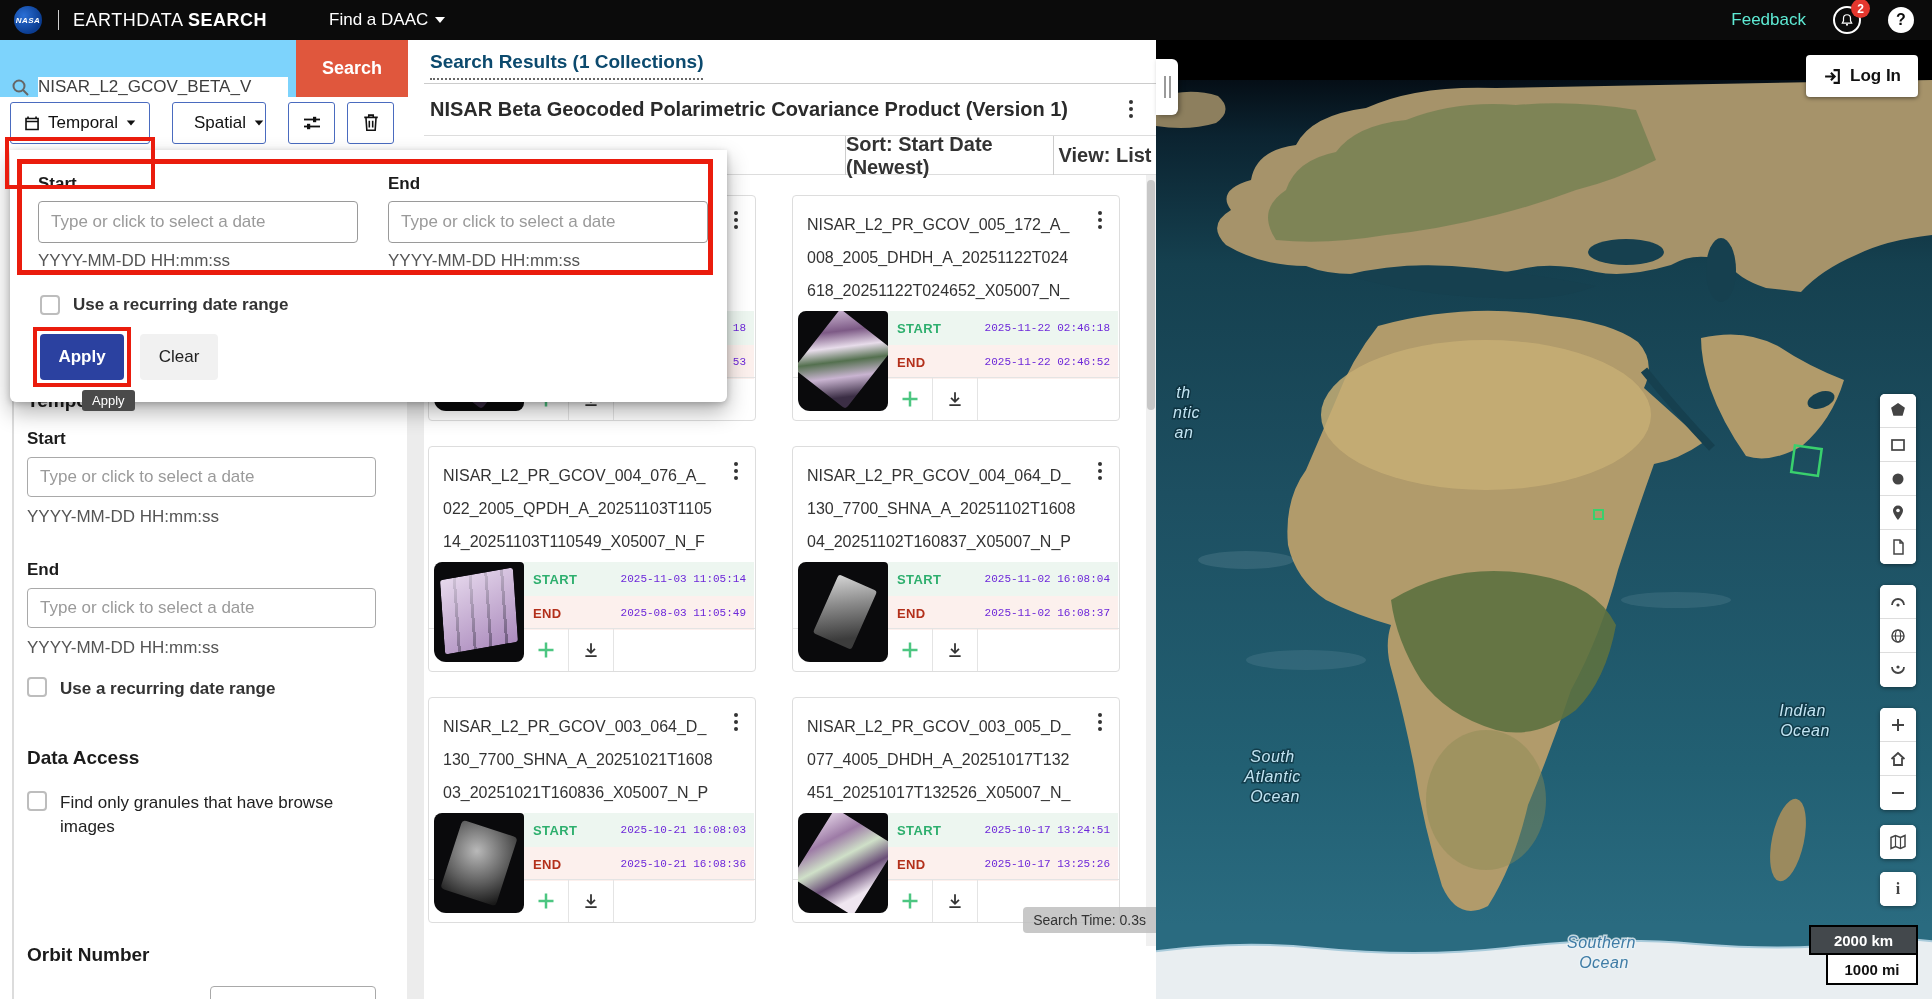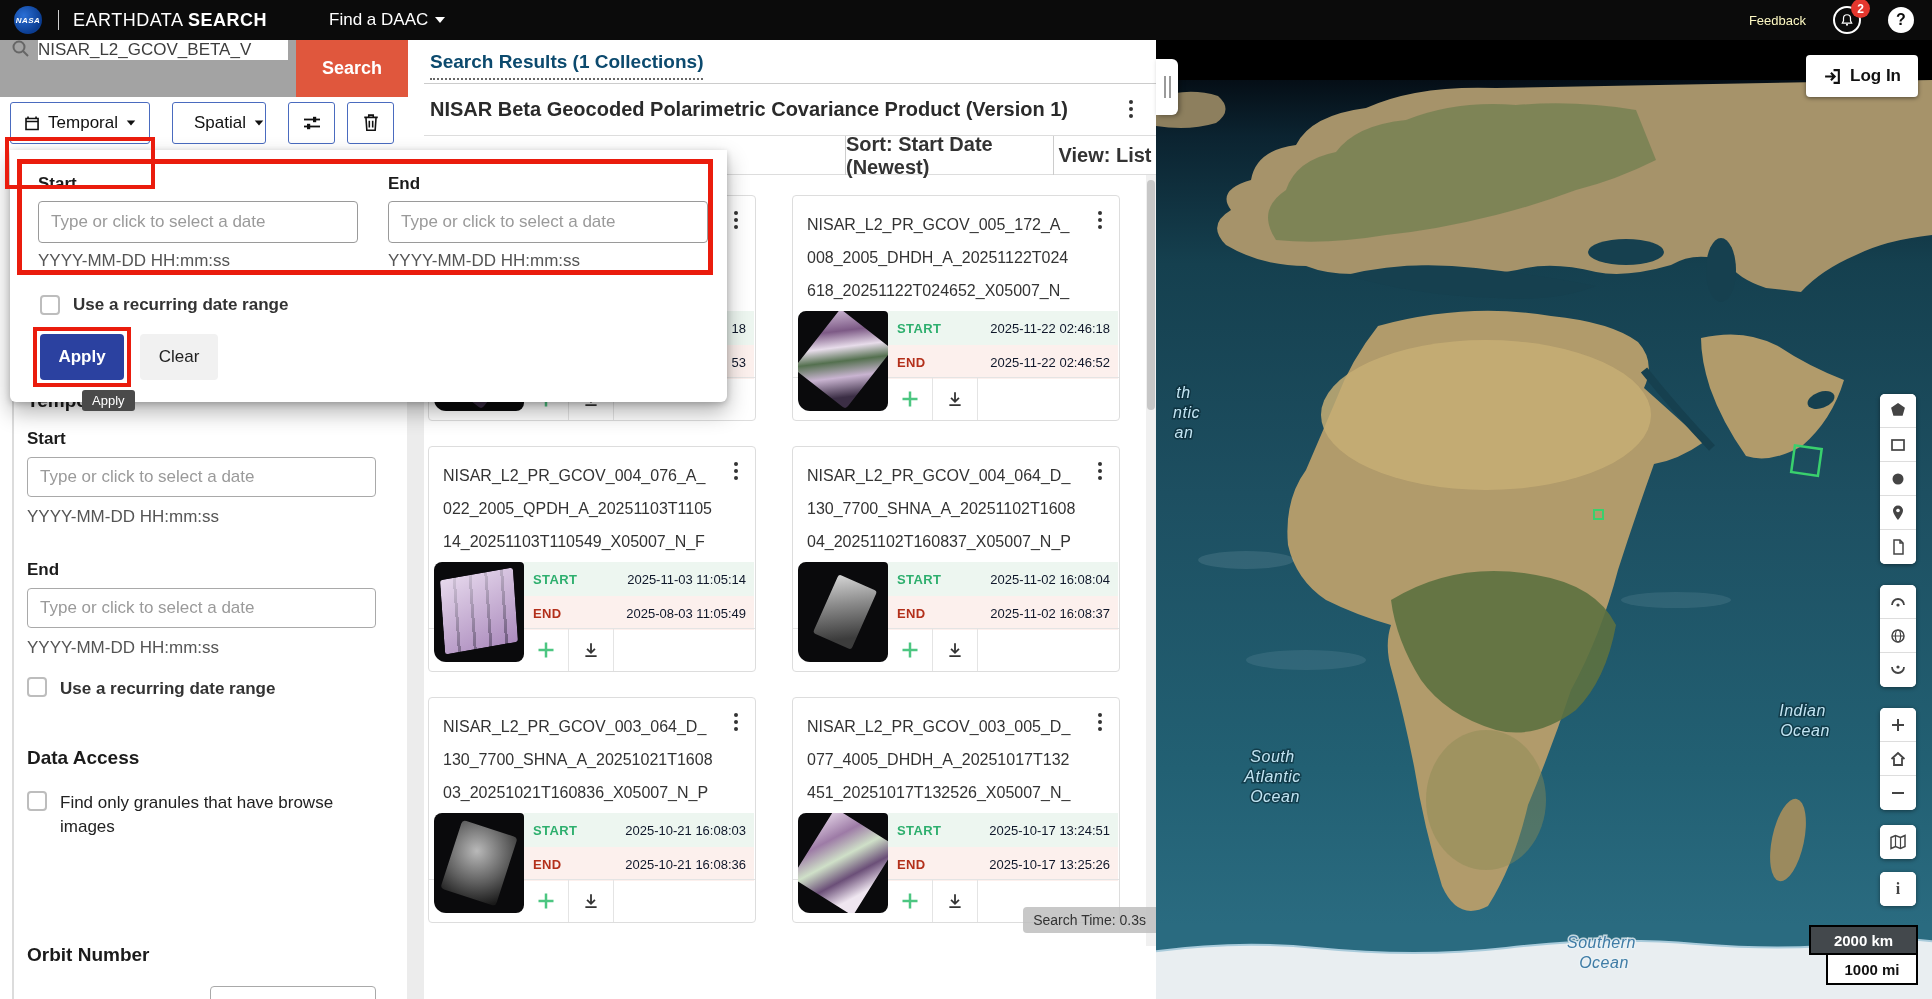--- a/index.html
+++ b/index.html
@@ -8,29 +8,29 @@
 
   
   .topbar { position:absolute; left:0; top:0; width:1932px; height:40px; background:#0b0b0b; display:flex; align-items:center; z-index:30; }
   .nasa-logo { width:28px; height:28px; border-radius:50%; background:radial-gradient(circle at 35% 35%, #2a6fd6, #0b3d91 70%); color:#fff; font-size:8px; font-weight:bold; font-style:italic; display:flex; align-items:center; justify-content:center; margin-left:14px; letter-spacing:.5px; flex:0 0 auto; }
   .brand-divider { width:1px; height:20px; background:#cfcfcf; margin:0 14px 0 16px; }
   .brand { color:#fff; font-size:18px; letter-spacing:.5px; }
   .brand .bold { font-weight:bold; }
   .daac { color:#fff; font-size:17px; margin-left:62px; display:flex; align-items:center; gap:7px; cursor:pointer; }
   .caret-down { width:0; height:0; border-left:5px solid transparent; border-right:5px solid transparent; border-top:6px solid currentColor; display:inline-block; }
   .topbar-right { margin-left:auto; display:flex; align-items:center; gap:26px; margin-right:18px; }
-  .feedback { color:#fef9c3; font-size:13px; cursor:pointer; }
+  .feedback { color:#5eead4; font-size:17px; cursor:pointer; }
   .bell-wrap { position:relative; width:30px; height:30px; cursor:pointer; }
   .bell-circle { position:absolute; inset:1px; border:2px solid #fff; border-radius:50%; display:flex; align-items:center; justify-content:center; }
   .badge { position:absolute; top:-6px; right:-8px; min-width:19px; height:19px; border-radius:10px; background:#e4372e; color:#fff; font-size:12px; font-weight:bold; display:flex; align-items:center; justify-content:center; padding:0 4px; }
   .help-circle { width:26px; height:26px; border-radius:50%; background:#fff; color:#0b0b0b; font-weight:bold; font-size:16px; display:flex; align-items:center; justify-content:center; cursor:pointer; }
 
   
   .search-row { position:absolute; left:0; top:40px; width:424px; height:57px; background:#fff; z-index:25; }
-  .search-input-wrap { position:absolute; left:0; top:0; width:296px; height:57px; display:flex; align-items:flex-start; background:#a3a3a3; }
+  .search-input-wrap { position:absolute; left:0; top:0; width:296px; height:57px; display:flex; align-items:flex-end; background:#7dd3fc; }
   .search-input-wrap svg { margin-left:12px; }
   .search-input { border:0; outline:none; font-size:17px; color:#3d3d3d; width:250px; margin-left:8px; font-family:"Liberation Sans",sans-serif; }
   .search-btn { position:absolute; left:296px; top:0; width:112px; height:57px; background:#e0573d; color:#fff; border:0; font-size:18px; font-weight:bold; cursor:pointer; font-family:"Liberation Sans",sans-serif; }
 
   
   .filter-row { position:absolute; left:0; top:97px; width:424px; height:53px; background:#fff; z-index:25; }
   .btn-filter { position:absolute; top:5px; height:42px; border:1px solid #4a6bbf; background:#fff; border-radius:3px; display:flex; align-items:center; gap:8px; padding:0 13px; font-size:17px; color:#111; cursor:pointer; }
   .btn-filter .caret-down { border-top-color:#111; transform:scale(.85); }
 
   
@@ -67,21 +67,21 @@
   .cards { position:absolute; left:424px; top:175px; width:732px; height:771px; z-index:6; }
   .card { position:absolute; width:328px; height:226px; background:#fff; border:1px solid #ddd; border-radius:4px; cursor:pointer; }
   .card .title { position:absolute; top:12px; left:14px; right:42px; font-size:16px; line-height:33px; color:#333; word-break:break-all; }
   .card-kebab { position:absolute; top:12px; right:10px; }
   .g-row { position:absolute; left:95px; right:1px; height:34px; display:flex; align-items:center; }
   .g-start { top:115px; background:#edf6f0; }
   .g-end { top:149px; background:#fcf0ed; }
   .g-lab { margin-left:9px; font-size:13px; font-weight:bold; letter-spacing:.4px; }
   .g-start .g-lab { color:#2eaf6e; }
   .g-end .g-lab { color:#b3301b; }
-  .g-val { margin-left:auto; margin-right:8px; font-family:Liberation Sans, sans-serif; font-size:13px; color:#0f172a; }
+  .g-val { margin-left:auto; margin-right:8px; font-family:Liberation Mono, monospace; font-size:11px; color:#6d28d9; }
   .g-actions { position:absolute; left:0; right:0; bottom:0; height:43px; border-top:1px solid #e4e4e4; display:flex; padding-left:95px; }
   .g-cell { width:45px; height:100%; border-right:1px solid #e4e4e4; display:flex; align-items:center; justify-content:center; cursor:pointer; }
   .thumb { position:absolute; left:5px; top:115px; width:90px; height:100px; background:#0a0a0c; border-radius:8px 4px 8px 12px; overflow:hidden; z-index:2; }
   .thumb::after { content:""; position:absolute; }
   .thumb-a::after { left:12px; top:10px; width:66px; height:76px; transform:rotate(38deg); background:linear-gradient(135deg,#cdb8d4 0%,#7d5a86 22%,#e7dcea 38%,#54704f 52%,#c9b4d1 68%,#3b2e45 88%); border-radius:4px; }
   .thumb-b::after { left:8px; top:12px; width:74px; height:74px; transform:rotate(-10deg) skewX(-6deg); background:repeating-linear-gradient(90deg,#7a5a8c 0 13px,#14101a 13px 16px), linear-gradient(160deg,#cfc3d6,#5d4a6b); background-blend-mode:screen; border-radius:3px; }
   .thumb-c::after { left:26px; top:18px; width:42px; height:64px; transform:rotate(24deg); background:linear-gradient(150deg,#d6d6d6,#8a8a8a 40%,#3c3c3c 85%); border-radius:3px; }
   .thumb-d::after { left:16px; top:14px; width:58px; height:72px; transform:rotate(18deg); background:radial-gradient(circle at 40% 35%,#b9b9b9,#5f5f5f 55%,#191919 95%); border-radius:4px; }
   .thumb-e::after { left:10px; top:8px; width:72px; height:82px; transform:rotate(32deg); background:linear-gradient(120deg,#e3d3e6 0%,#9d7ba6 25%,#cfe0c8 45%,#6b4f78 65%,#efe6f0 85%); border-radius:4px; }
 

